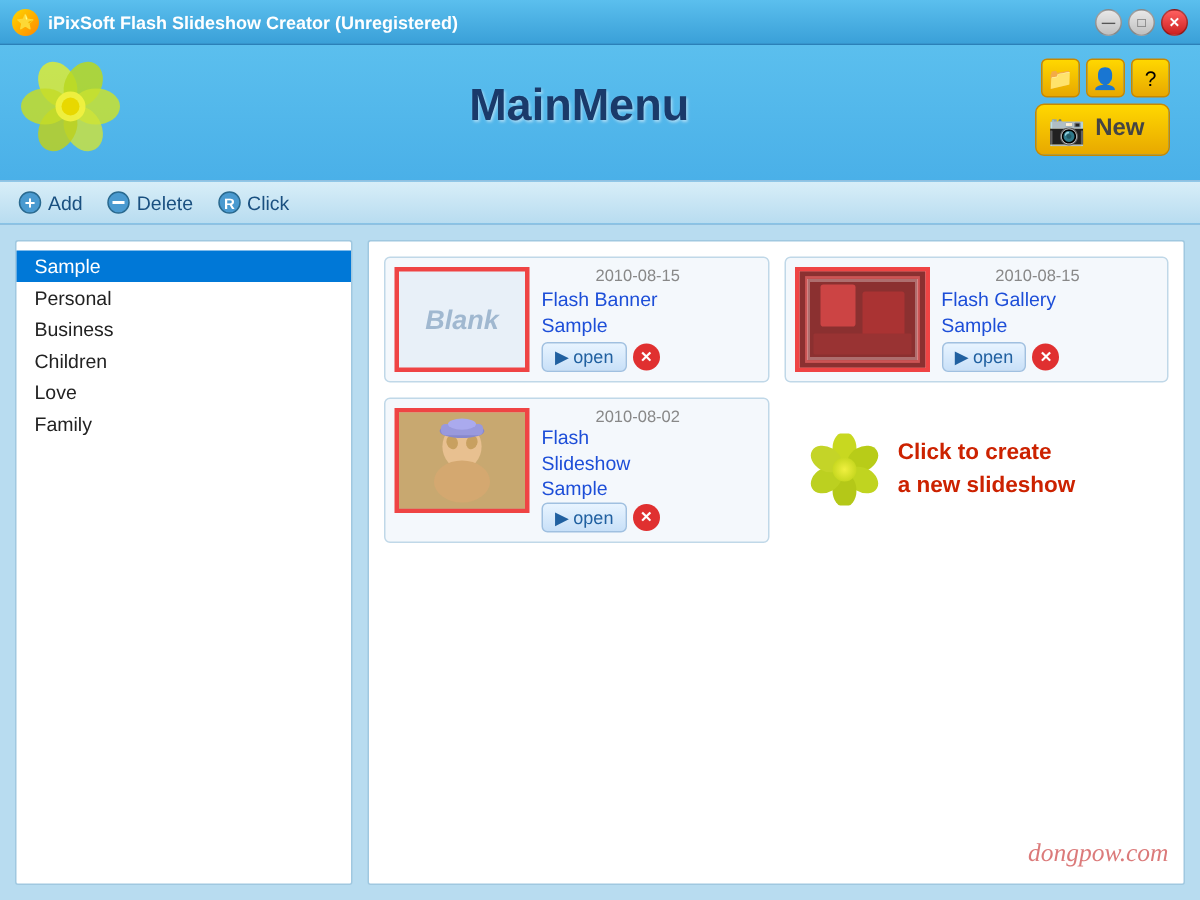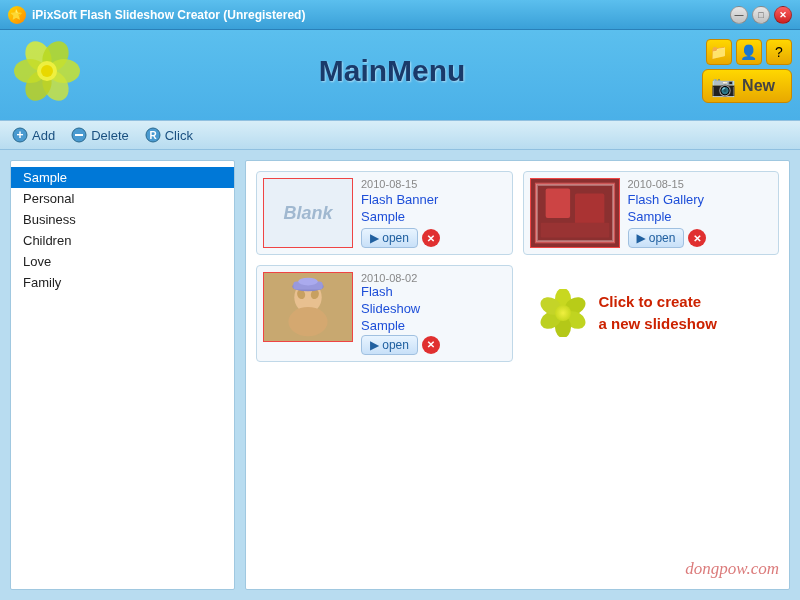--- a/index.html
+++ b/index.html
@@ -55,21 +55,21 @@
       cursor: pointer;
       font-weight: bold;
     }
     .win-btn-min { background: linear-gradient(to bottom, #e8e8e8, #c0c0c0); color: #555; }
     .win-btn-max { background: linear-gradient(to bottom, #e8e8e8, #c0c0c0); color: #555; }
     .win-btn-close { background: linear-gradient(to bottom, #ff6060, #cc2020); color: white; }
 
     
     .header-area {
       background: linear-gradient(to bottom, #5bbfee, #4ab0e8);
-      padding: 0 8px 8px 12px;
+      padding: 0 20px 8px 12px;
       display: flex;
       align-items: center;
       justify-content: space-between;
       position: relative;
       height: 90px;
     }
     .logo-area {
       display: flex;
       align-items: center;
     }
@@ -209,21 +209,21 @@
       display: flex;
       align-items: stretch;
       padding: 6px;
       gap: 8px;
       position: relative;
     }
     .project-thumbnail {
       width: 90px;
       height: 70px;
       flex-shrink: 0;
-      border: 1px solid #ef4444;
+      border: 3px solid #ef4444;
       overflow: hidden;
       display: flex;
       align-items: center;
       justify-content: center;
       background: #e8f0f8;
     }
     .project-thumbnail-blank {
       font-size: 18px;
       font-weight: bold;
       color: #a0b8d0;
@@ -231,20 +231,21 @@
     }
     .project-info {
       display: flex;
       flex-direction: column;
       justify-content: space-between;
       flex: 1;
     }
     .project-date {
       font-size: 11px;
       color: #888;
+      margin-left: 36px;
     }
     .project-name {
       font-size: 13px;
       color: #1d4ed8;
       font-weight: normal;
       line-height: 1.3;
     }
     .project-actions {
       display: flex;
       align-items: center;

